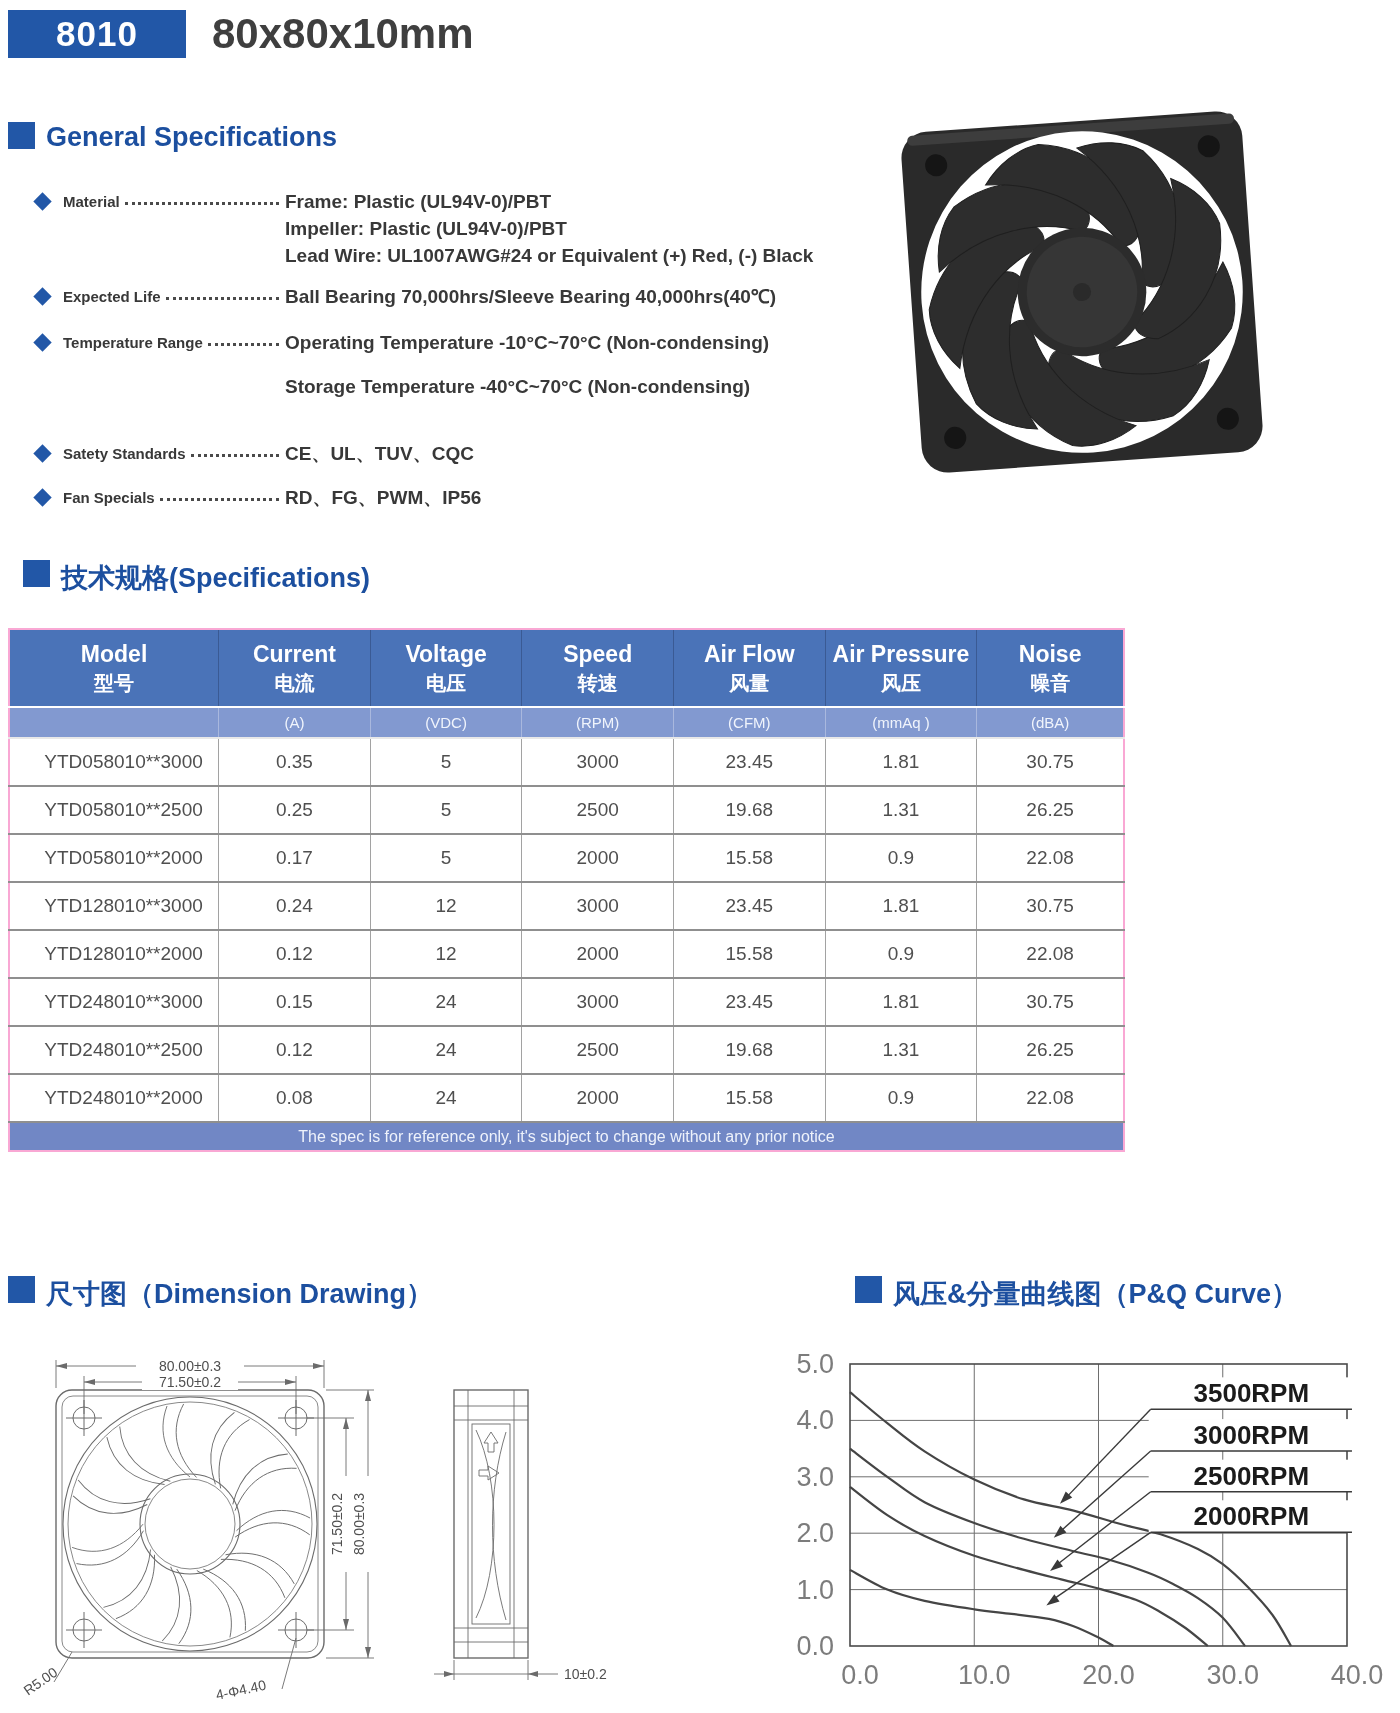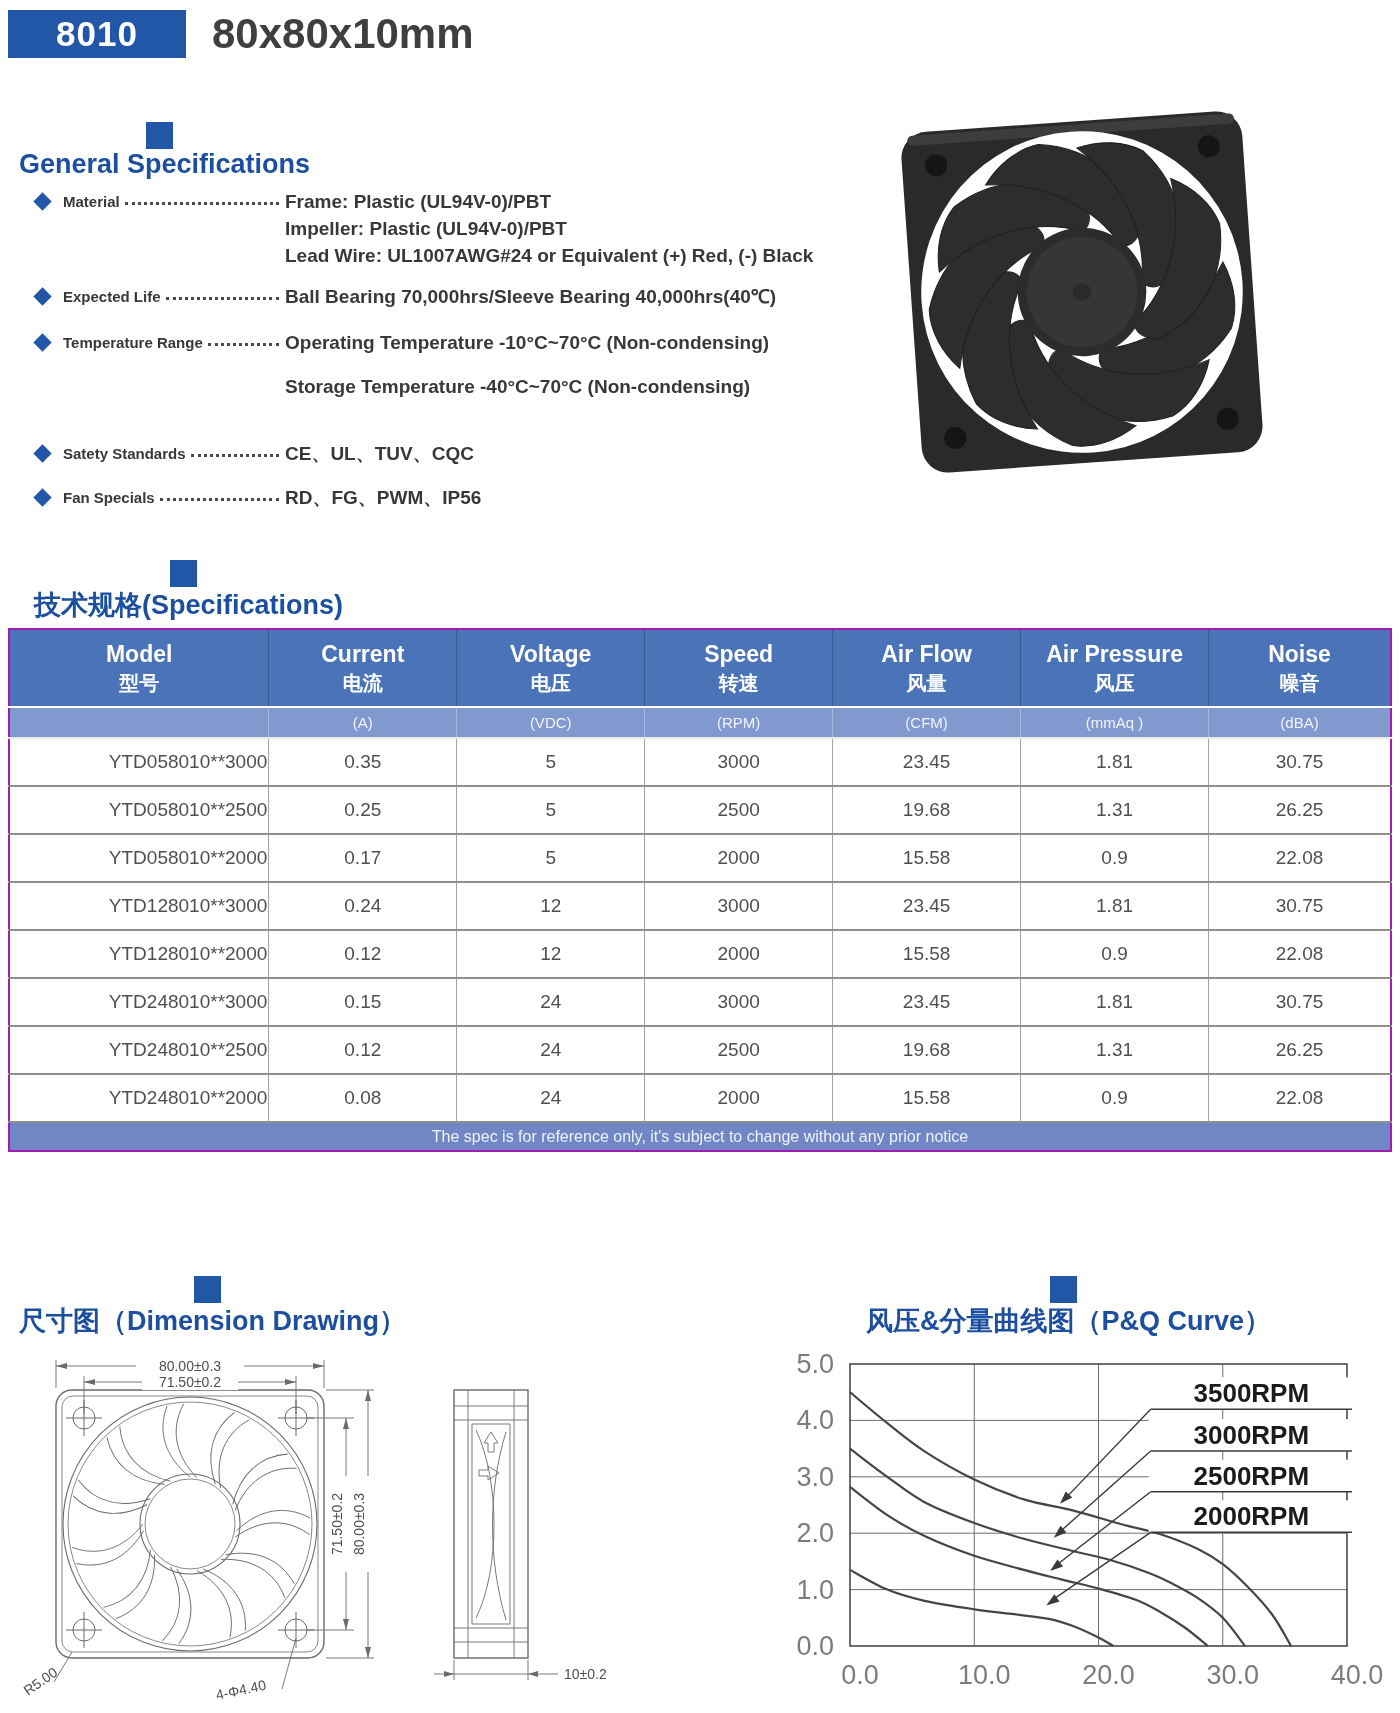--- a/index.html
+++ b/index.html
@@ -6,21 +6,21 @@
   body{
     width:1400px;height:1713px;position:relative;background:#ffffff;
     font-family:"Liberation Sans",sans-serif;color:#3a3a3a;overflow:hidden;
   }
   
   #header{position:absolute;left:8px;top:10px;display:flex;align-items:flex-start;}
   #model-badge{width:178px;height:48px;background:#2257a7;color:#fff;
     font-size:35px;font-weight:bold;display:flex;align-items:center;justify-content:center;letter-spacing:1px;}
   #page-title{margin-left:26px;font-size:42px;font-weight:bold;color:#3f3f3f;}
   
-  .sec-head{display:flex;align-items:center;flex-direction:column;}
+  .sec-head{display:flex;align-items:flex-start;}
   .sec-sq{width:27px;height:27px;background:#2257a7;flex:0 0 auto;}
   .sec-txt{margin-left:11px;font-size:27px;font-weight:bold;color:#1c4f9f;}
   #gen-head{position:absolute;left:8px;top:122px;}
   #tbl-head{position:absolute;left:8px;top:560px;margin-left:15px;}
   #dim-head{position:absolute;left:8px;top:1276px;}
   #pq-head{position:absolute;left:855px;top:1276px;}
   
   #spec-list{position:absolute;left:36px;top:188px;width:840px;}
   .spec-row{display:flex;align-items:flex-start;}
   .diamond{width:13px;height:13px;background:#2257a7;transform:rotate(45deg);
@@ -31,32 +31,32 @@
   .spec-values{font-size:19px;font-weight:bold;color:#383838;line-height:27px;}
   .spec-row:nth-child(1){margin-bottom:14px;}
   .spec-row:nth-child(2){margin-bottom:19px;}
   .spec-row:nth-child(3){margin-bottom:40px;}
   .spec-row:nth-child(3) .spec-values div + div{margin-top:17px;}
   .spec-row:nth-child(4){margin-bottom:17px;}
   
   #fan-photo{position:absolute;left:866px;top:86px;}
   
   #tbl-wrap{position:absolute;left:8px;top:628px;}
-  #spec-tbl{border-collapse:collapse;table-layout:fixed;width:1384px;border:2px solid #a21caf;}
+  #spec-tbl{border-collapse:collapse;table-layout:fixed;width:1117px;border:2px solid #f9a8d4;}
   #spec-tbl th{background:#4a73b8;color:#ffffff;height:76px;border-left:1px solid #3a5a94;
     vertical-align:middle;padding:0;}
   #spec-tbl th:first-child{border-left:none;}
   #spec-tbl th .en{font-size:23px;font-weight:bold;line-height:31px;}
   #spec-tbl th .zh{font-size:20px;font-weight:bold;line-height:27px;}
   #spec-tbl .units-row td{background:#8299d0;color:#f0f4fc;font-size:15px;text-align:center;
     height:27px;border-left:1px solid #a9b8de;border-top:2px solid #ffffff;border-bottom:2px solid #e8e8e8;}
   #spec-tbl .units-row td:first-child{border-left:none;}
   #spec-tbl tbody td{height:44px;text-align:center;font-size:19px;color:#4f4f4f;background:#fff;
     border:1px solid #a2a2a2;border-top:2px solid #8f8f8f;}
-  #spec-tbl tbody td.model{text-align:right;padding-left:20px;}
+  #spec-tbl tbody td.model{text-align:center;padding-left:20px;}
   #spec-tbl .foot td{background:#7187c5;color:#eef2fb;font-size:16px;text-align:center;
     height:25px;border-top:2px solid #8f8f8f;}
   
   #dim-svg{position:absolute;left:14px;top:1320px;}
   #pq-svg{position:absolute;left:735px;top:1324px;}
   .dim-t{font:14px "Liberation Sans",sans-serif;fill:#4f4f4f;}
   .legend-t{font:bold 26px "Liberation Sans",sans-serif;fill:#1b1b1b;}
   .tick-t{font:27px "Liberation Sans",sans-serif;fill:#7c7c7c;}
 </style>
 </head>

